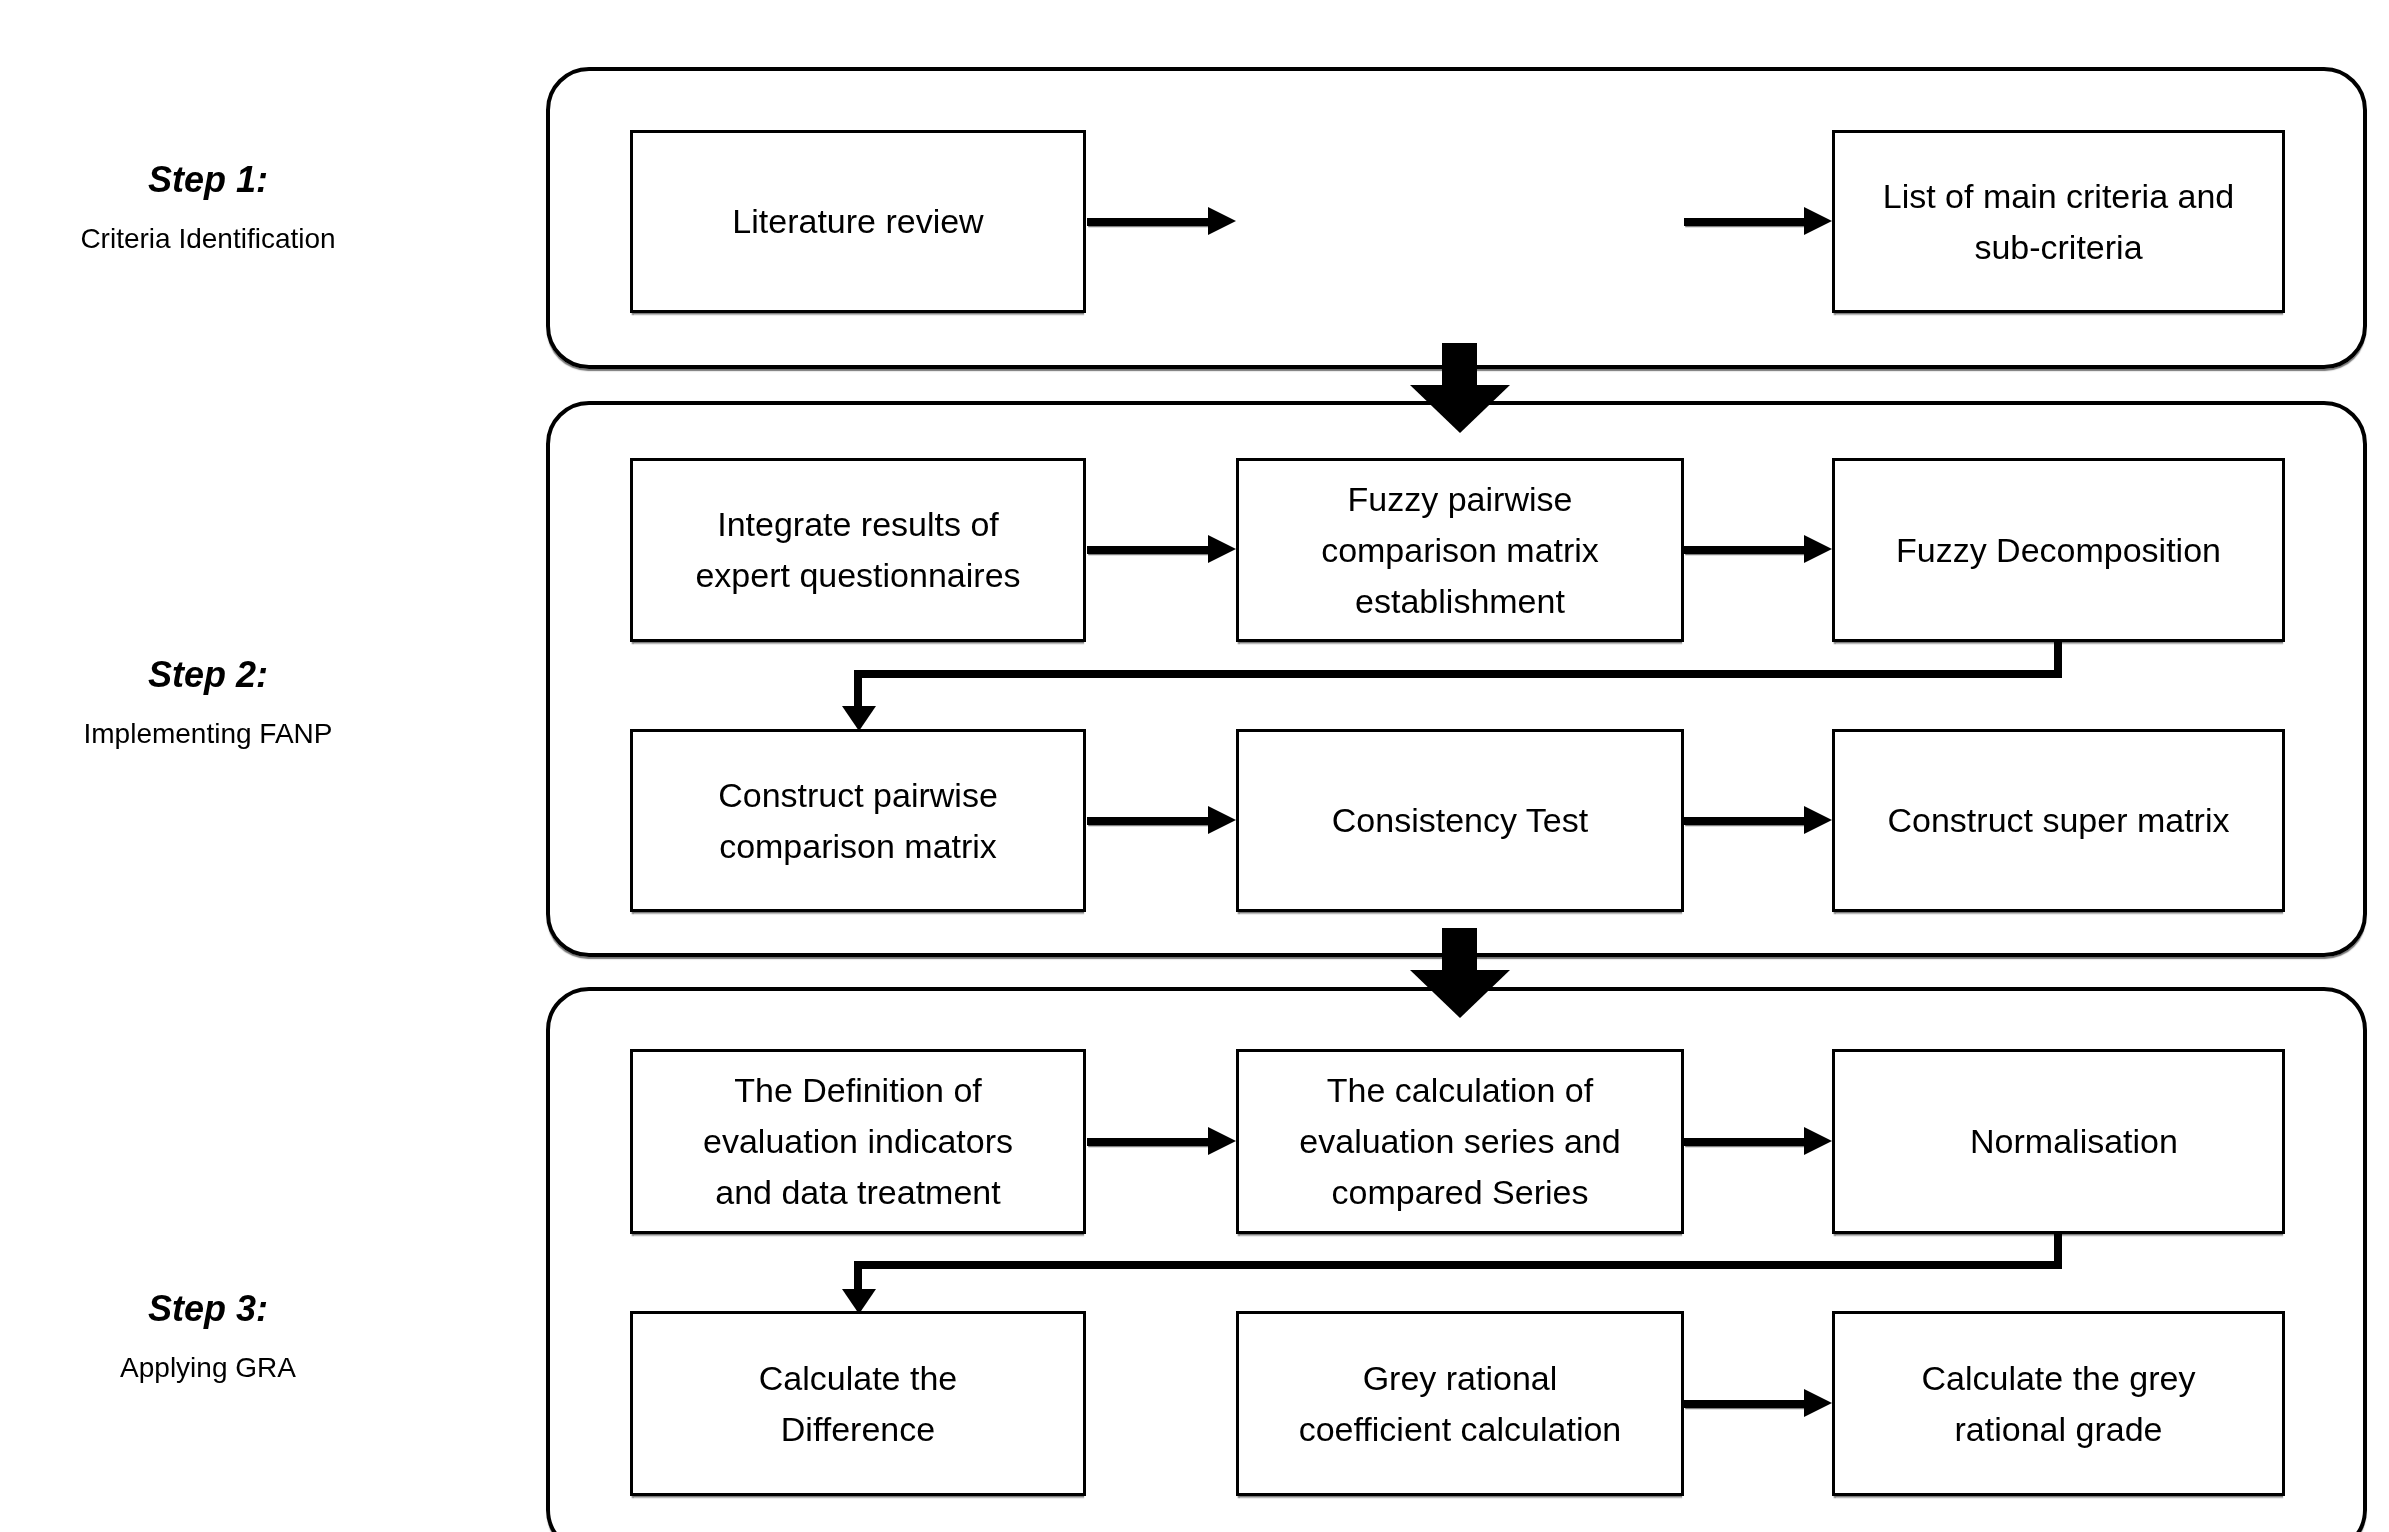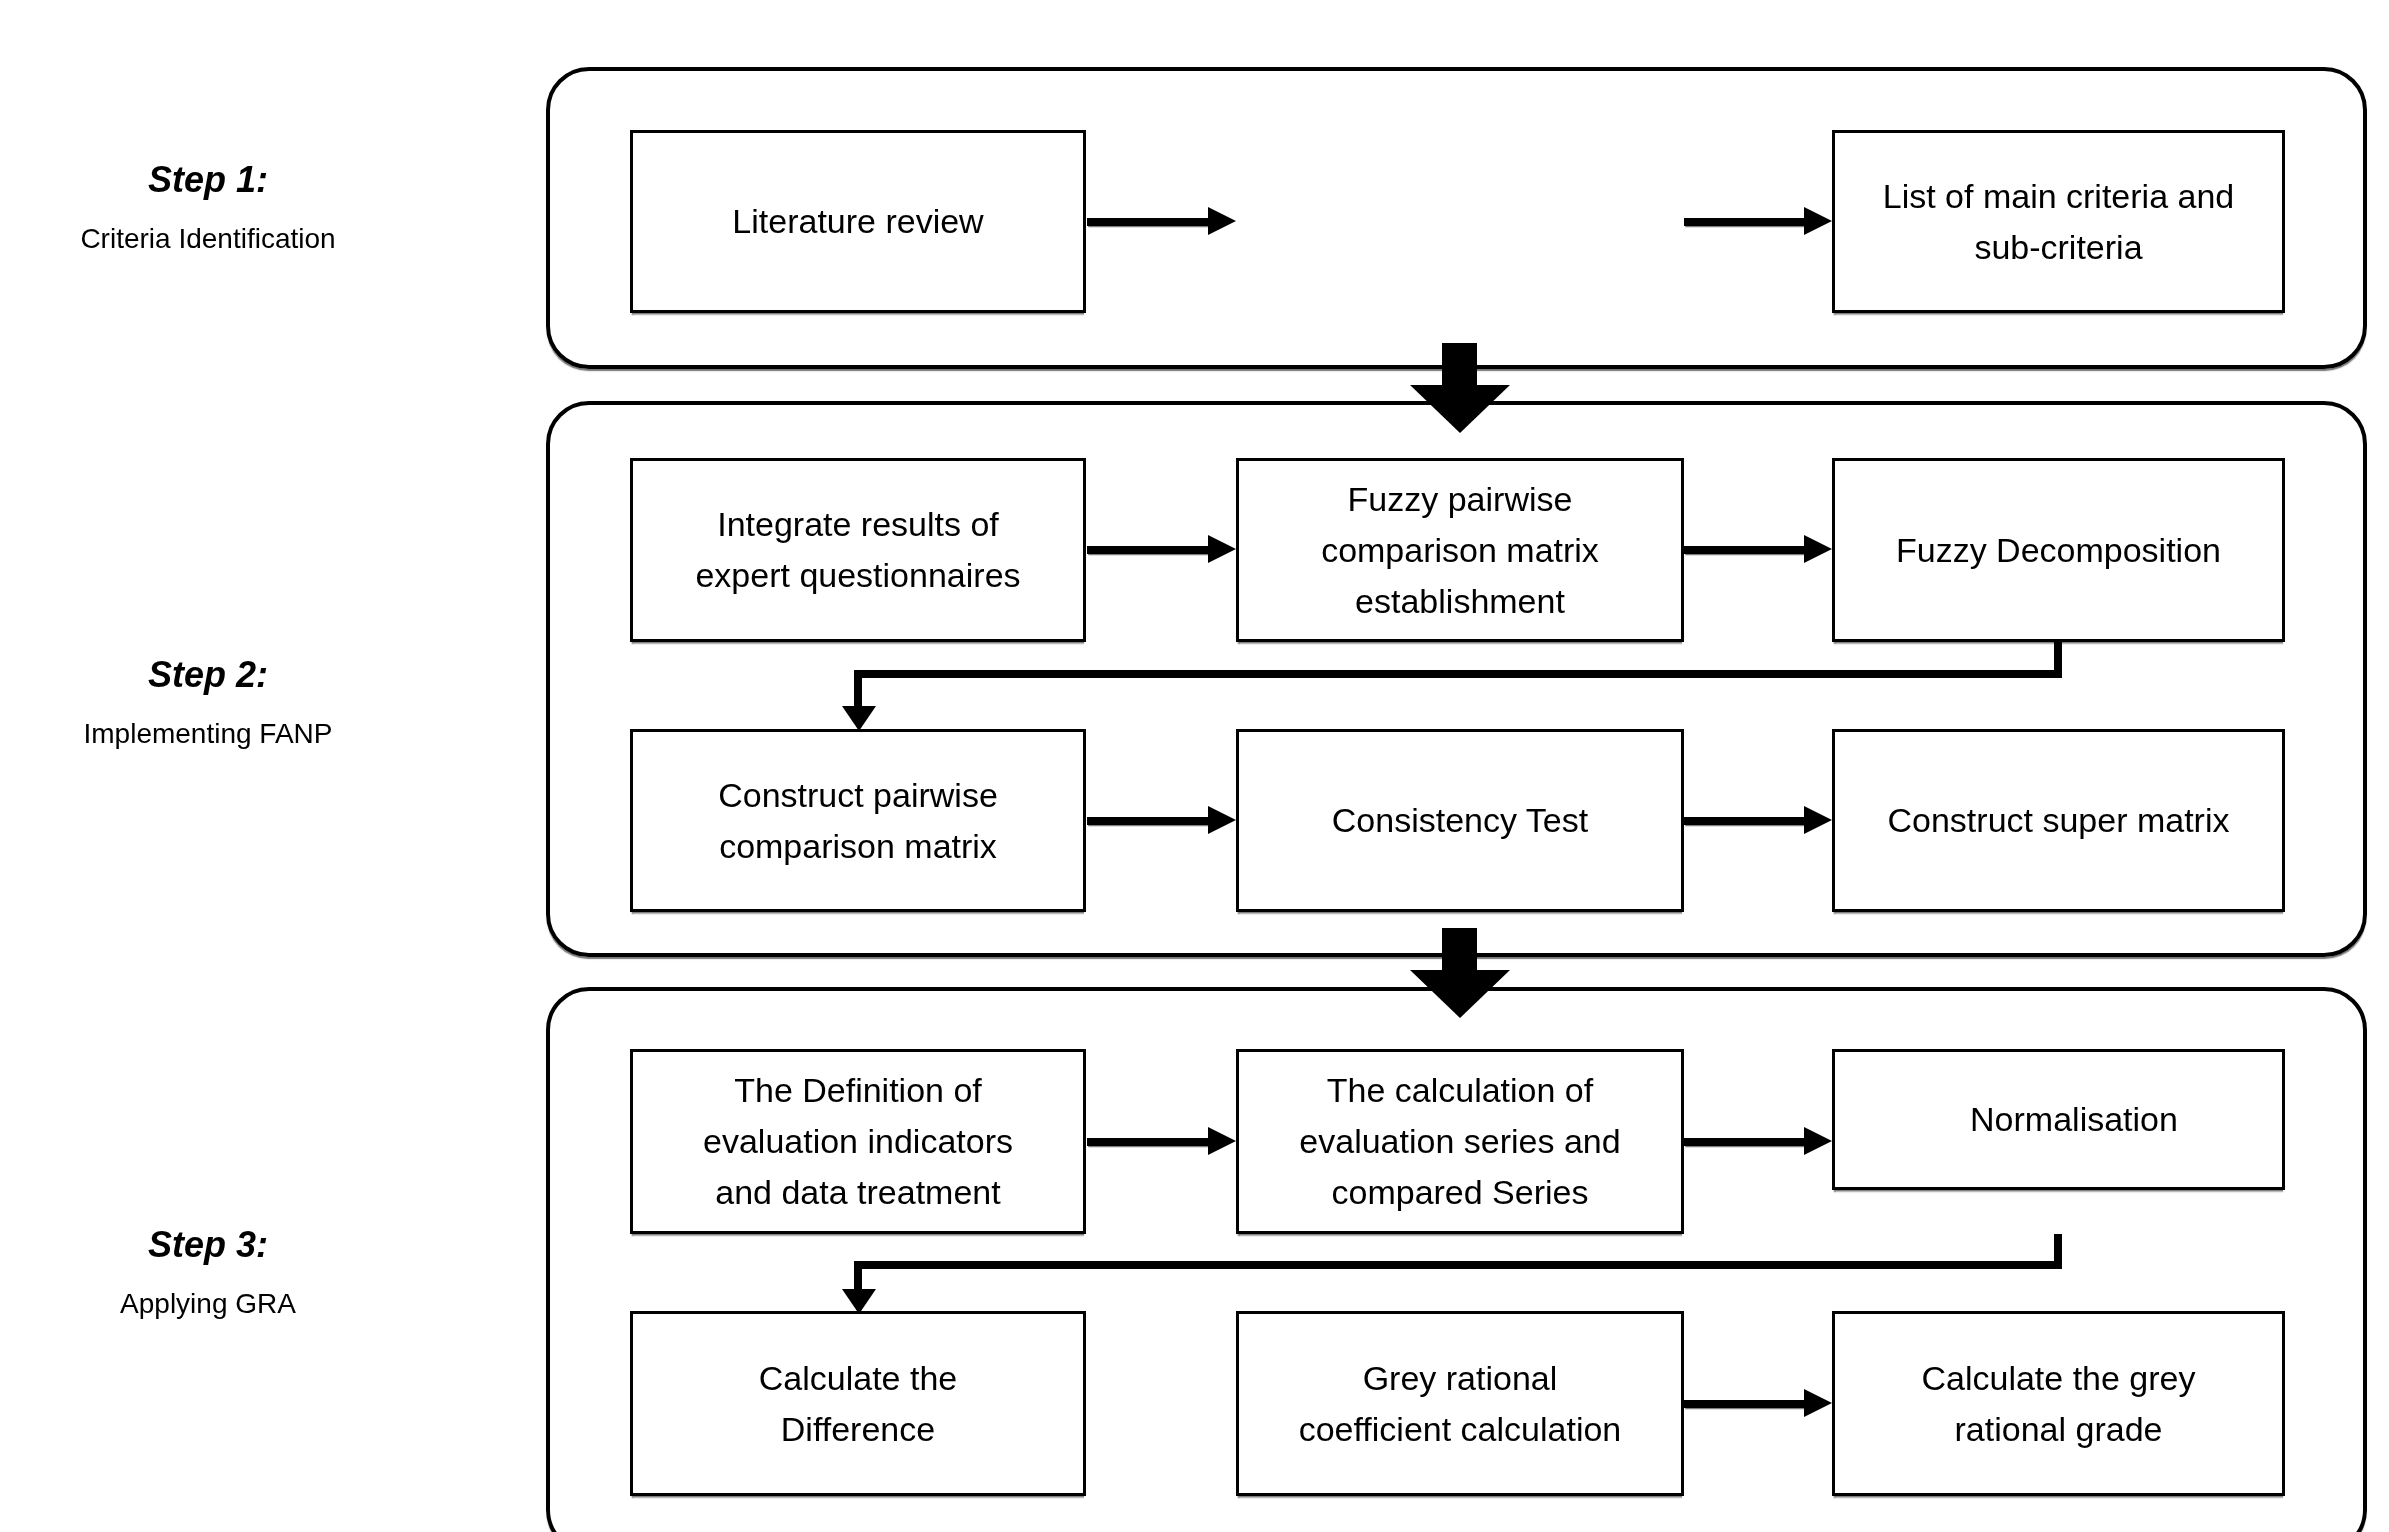--- a/index.html
+++ b/index.html
@@ -95,21 +95,21 @@
   <div class="stage" style="left:546px;top:944px;width:1821px;height:566px;"></div>
 
   <div class="step-label" style="top:115px;">
     <div class="step-title">Step 1:</div>
     <div class="step-sub">Criteria Identification</div>
   </div>
   <div class="step-label" style="top:610px;">
     <div class="step-title">Step 2:</div>
     <div class="step-sub">Implementing FANP</div>
   </div>
-  <div class="step-label" style="top:1180px;">
+  <div class="step-label" style="top:1244px;">
     <div class="step-title">Step 3:</div>
     <div class="step-sub">Applying GRA</div>
   </div>
 
   <div class="box" style="left:630px;top:87px;width:456px;height:183px;">Literature review</div>
   <div class="box" style="left:1832px;top:87px;width:453px;height:183px;">List of main criteria and
 sub-criteria</div>
 
   <div class="harrow" style="left:1087px;top:164px;width:149px;">
     <div class="bar"></div>
@@ -164,21 +164,21 @@
     <div class="stem"></div>
     <div class="tip"></div>
   </div>
 
   <div class="box" style="left:630px;top:1006px;width:456px;height:185px;">The Definition of
 evaluation indicators
 and data treatment</div>
   <div class="box" style="left:1236px;top:1006px;width:448px;height:185px;">The calculation of
 evaluation series and
 compared Series</div>
-  <div class="box" style="left:1832px;top:1006px;width:453px;height:141px;padding-left:31px;">Normalisation</div>
+  <div class="box" style="left:1832px;top:1006px;width:453px;height:185px;padding-left:31px;">Normalisation</div>
 
   <div class="harrow" style="left:1087px;top:1084px;width:149px;">
     <div class="bar"></div>
     <div class="head"></div>
   </div>
   <div class="harrow" style="left:1684px;top:1084px;width:148px;">
     <div class="bar"></div>
     <div class="head"></div>
   </div>
 

